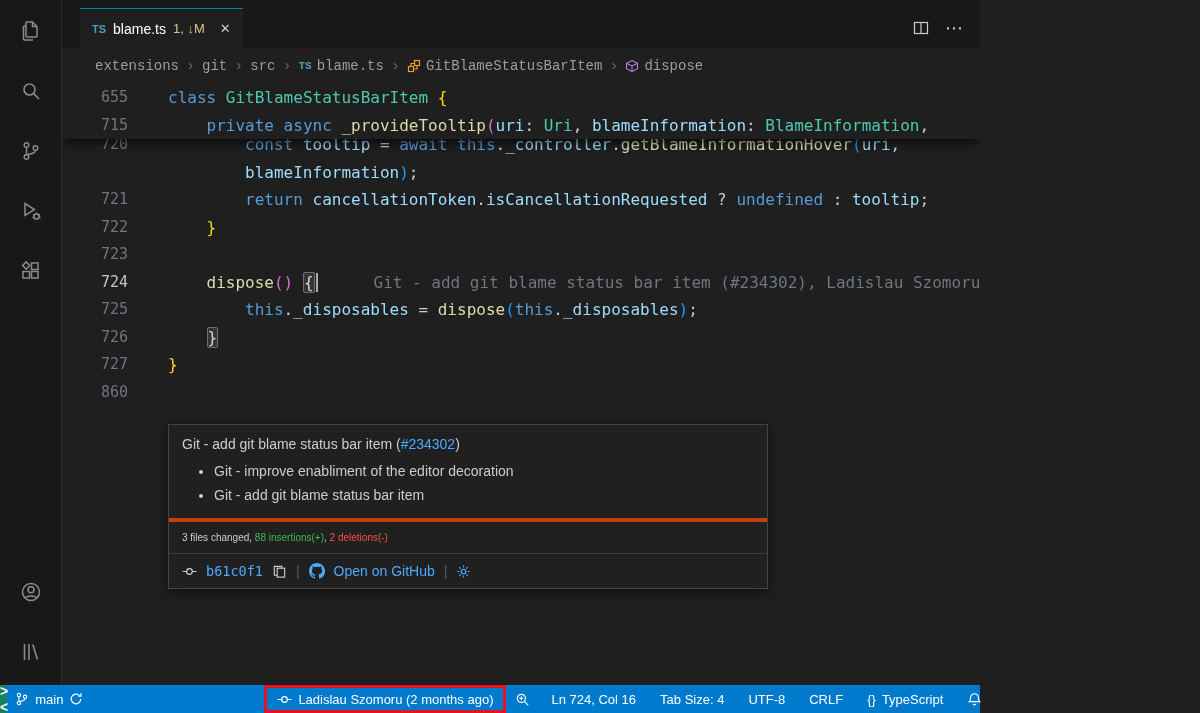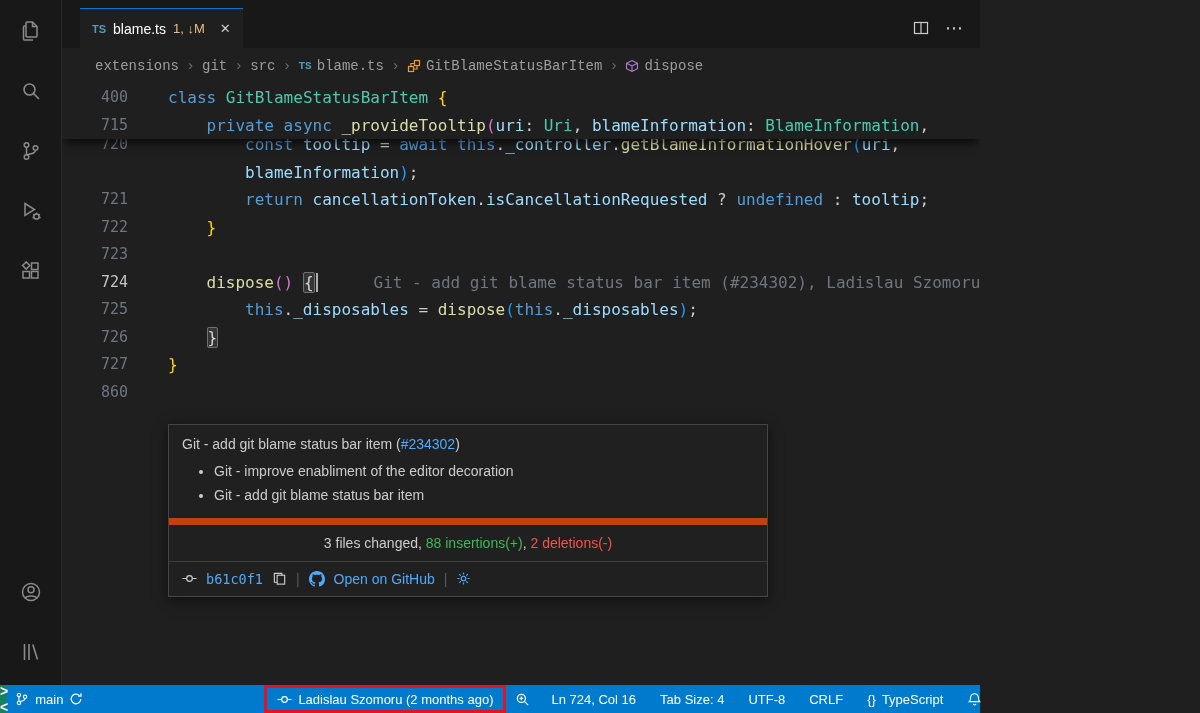--- a/index.html
+++ b/index.html
@@ -60,24 +60,24 @@
     background:#202021; border:1px solid #454545; box-shadow:0 3px 12px rgba(0,0,0,0.55);
     font-family:"Liberation Sans", sans-serif; font-size:14px; color:#cccccc; }
   .hp-header { display:flex; align-items:center; gap:9px; padding:10px 12px; border-bottom:1px solid #3c3c3c; }
   .hp-avatar { width:28px; height:28px; border-radius:3px; flex-shrink:0;
     background:linear-gradient(135deg,#9db1c4 0%,#5c6b7d 45%,#2e3947 100%); }
   .hp-author { color:#4daafc; font-weight:bold; cursor:pointer; }
   .hp-body { padding:11px 13px 2px; }
   .hp-link { color:#4daafc; cursor:pointer; }
   .hp-bullets { margin:11px 0 13px; padding-left:32px; }
   .hp-bullets li { margin:8px 0; }
-  .hp-stats { padding:10px 13px; border-top:7px solid #c2410c; font-size:14px;text-align:center; }
+  .hp-stats { padding:10px 13px; border-top:4px solid #c2410c; font-size:10px; }
   .ins { color:#3fb950; }
   .del { color:#f85149; }
-  .hp-footer { display:flex; align-items:flex-start; gap:9px; padding:9px 13px; border-top:1px solid #3c3c3c; }
+  .hp-footer { display:flex; align-items:flex-end; gap:9px; padding:9px 13px; border-top:1px solid #3c3c3c; }
   .hp-hash { font-family:"DejaVu Sans Mono", monospace; font-size:13.5px; color:#4daafc; cursor:pointer; }
   .hp-sep { color:#5a5a5a; }
   .icon-btn { cursor:pointer; display:flex; align-items:center; }
 
   
   .status-bar { height:28px; background:#007acc; color:#ffffff; display:flex; align-items:stretch;
     font-size:13px; }
   .sb-remote { width:44px; background:#16825d; display:flex; align-items:center; justify-content:center;
     font-weight:bold; letter-spacing:-2px; font-size:14px; cursor:pointer; }
   .sb-item { display:flex; align-items:center; gap:6px; padding:0 9px; cursor:pointer; white-space:nowrap; }
@@ -214,21 +214,21 @@
             <div class="line"><div class="gutter">721</div><div class="code"><span class="tok-def">        </span><span class="tok-kw">return</span><span class="tok-def"> </span><span class="tok-var">cancellationToken</span><span class="tok-def">.</span><span class="tok-var">isCancellationRequested</span><span class="tok-def"> ? </span><span class="tok-kw">undefined</span><span class="tok-def"> : </span><span class="tok-var">tooltip</span><span class="tok-def">;</span></div></div>
             <div class="line"><div class="gutter">722</div><div class="code"><span class="tok-def">    </span><span class="tok-b1">}</span></div></div>
             <div class="line"><div class="gutter">723</div><div class="code"></div></div>
             <div class="line active"><div class="gutter">724</div><div class="code"><span class="tok-def">    </span><span class="tok-fn">dispose</span><span class="tok-b2">()</span><span class="tok-def"> </span><span class="tok-bm">{</span><span class="tok-caret"></span><span class="tok-blame">Git - add git blame status bar item (#234302), Ladislau Szomoru</span></div></div>
             <div class="line"><div class="gutter">725</div><div class="code"><span class="tok-def">        </span><span class="tok-kw">this</span><span class="tok-def">.</span><span class="tok-var">_disposables</span><span class="tok-def"> = </span><span class="tok-fn">dispose</span><span class="tok-b3">(</span><span class="tok-kw">this</span><span class="tok-def">.</span><span class="tok-var">_disposables</span><span class="tok-b3">)</span><span class="tok-def">;</span></div></div>
             <div class="line"><div class="gutter">726</div><div class="code"><span class="tok-def">    </span><span class="tok-bm">}</span></div></div>
             <div class="line"><div class="gutter">727</div><div class="code"><span class="tok-b1">}</span></div></div>
             <div class="line"><div class="gutter">860</div><div class="code"></div></div>
           </div>
         <div class="sticky">
-            <div class="line"><div class="gutter">400</div><div class="code"><span class="tok-kw">class</span><span class="tok-def"> </span><span class="tok-type">GitBlameStatusBarItem</span><span class="tok-def"> </span><span class="tok-b1">{</span></div></div>
+            <div class="line"><div class="gutter">655</div><div class="code"><span class="tok-kw">class</span><span class="tok-def"> </span><span class="tok-type">GitBlameStatusBarItem</span><span class="tok-def"> </span><span class="tok-b1">{</span></div></div>
             <div class="line"><div class="gutter">715</div><div class="code"><span class="tok-def">    </span><span class="tok-kw">private</span><span class="tok-def"> </span><span class="tok-kw">async</span><span class="tok-def"> </span><span class="tok-fn">_provideTooltip</span><span class="tok-b2">(</span><span class="tok-var">uri</span><span class="tok-def">: </span><span class="tok-type">Uri</span><span class="tok-def">, </span><span class="tok-var">blameInformation</span><span class="tok-def">: </span><span class="tok-type">BlameInformation</span><span class="tok-def">,</span></div></div>
           </div>
 
         <div class="hover-popup">
           <div class="hp-body">
             <div class="hp-subject">
               <span>Git - add git blame status bar item (</span><span class="hp-link">#234302</span><span>)</span>
             </div>
             <ul class="hp-bullets">
                 <li>Git - improve enabliment of the editor decoration</li>

